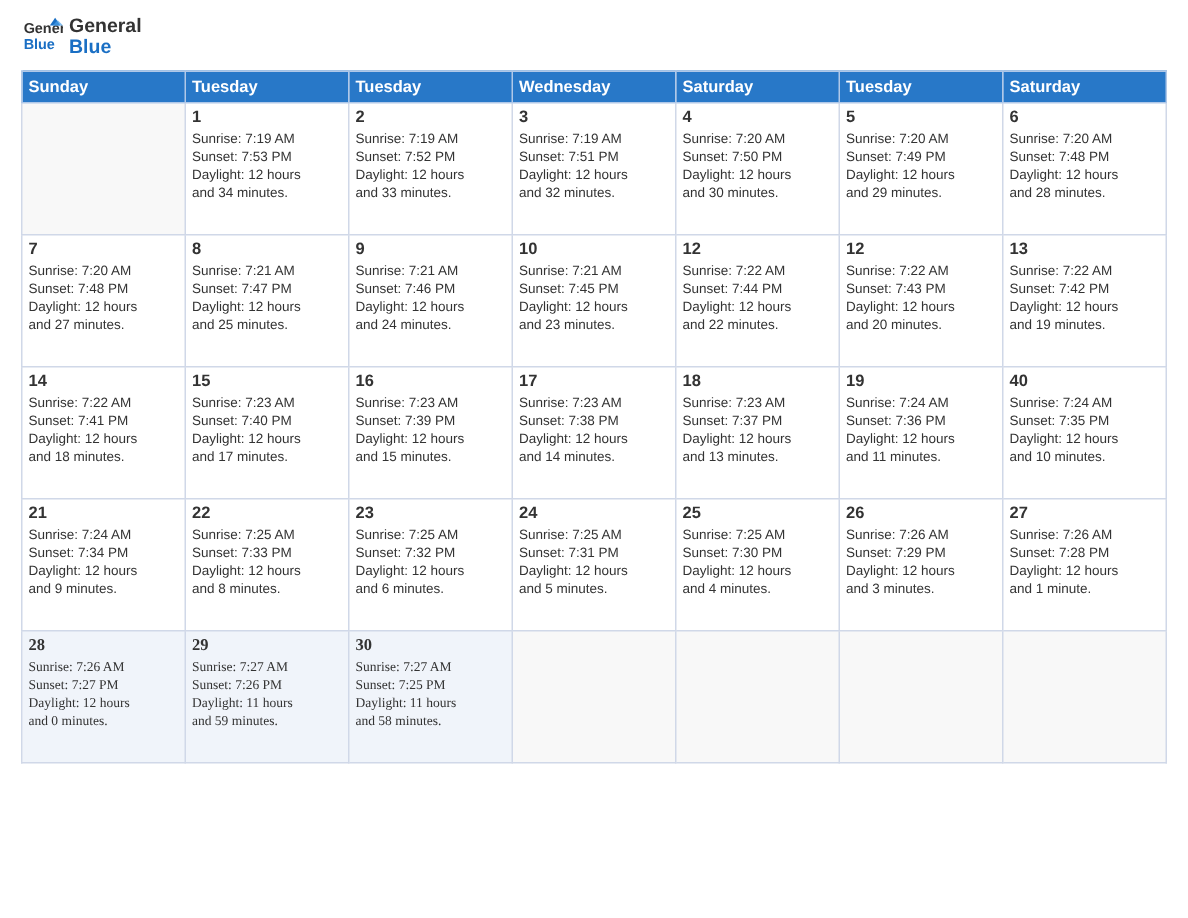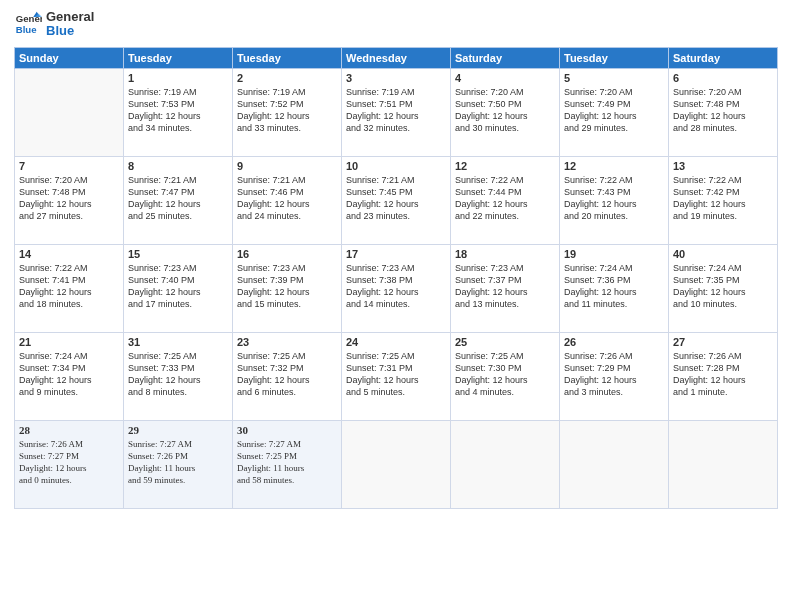--- a/index.html
+++ b/index.html
@@ -270,21 +270,21 @@
         </tr>
         <tr>
           <td>
             <div class="day-number">21</div>
             <div class="day-info" style="white-space: pre-line;">Sunrise: 7:24 AM
 Sunset: 7:34 PM
 Daylight: 12 hours
 and 9 minutes.</div>
           </td>
           <td>
-            <div class="day-number">31</div>
+            <div class="day-number">22</div>
             <div class="day-info" style="white-space: pre-line;">Sunrise: 7:25 AM
 Sunset: 7:33 PM
 Daylight: 12 hours
 and 8 minutes.</div>
           </td>
           <td>
             <div class="day-number">23</div>
             <div class="day-info" style="white-space: pre-line;">Sunrise: 7:25 AM
 Sunset: 7:32 PM
 Daylight: 12 hours

